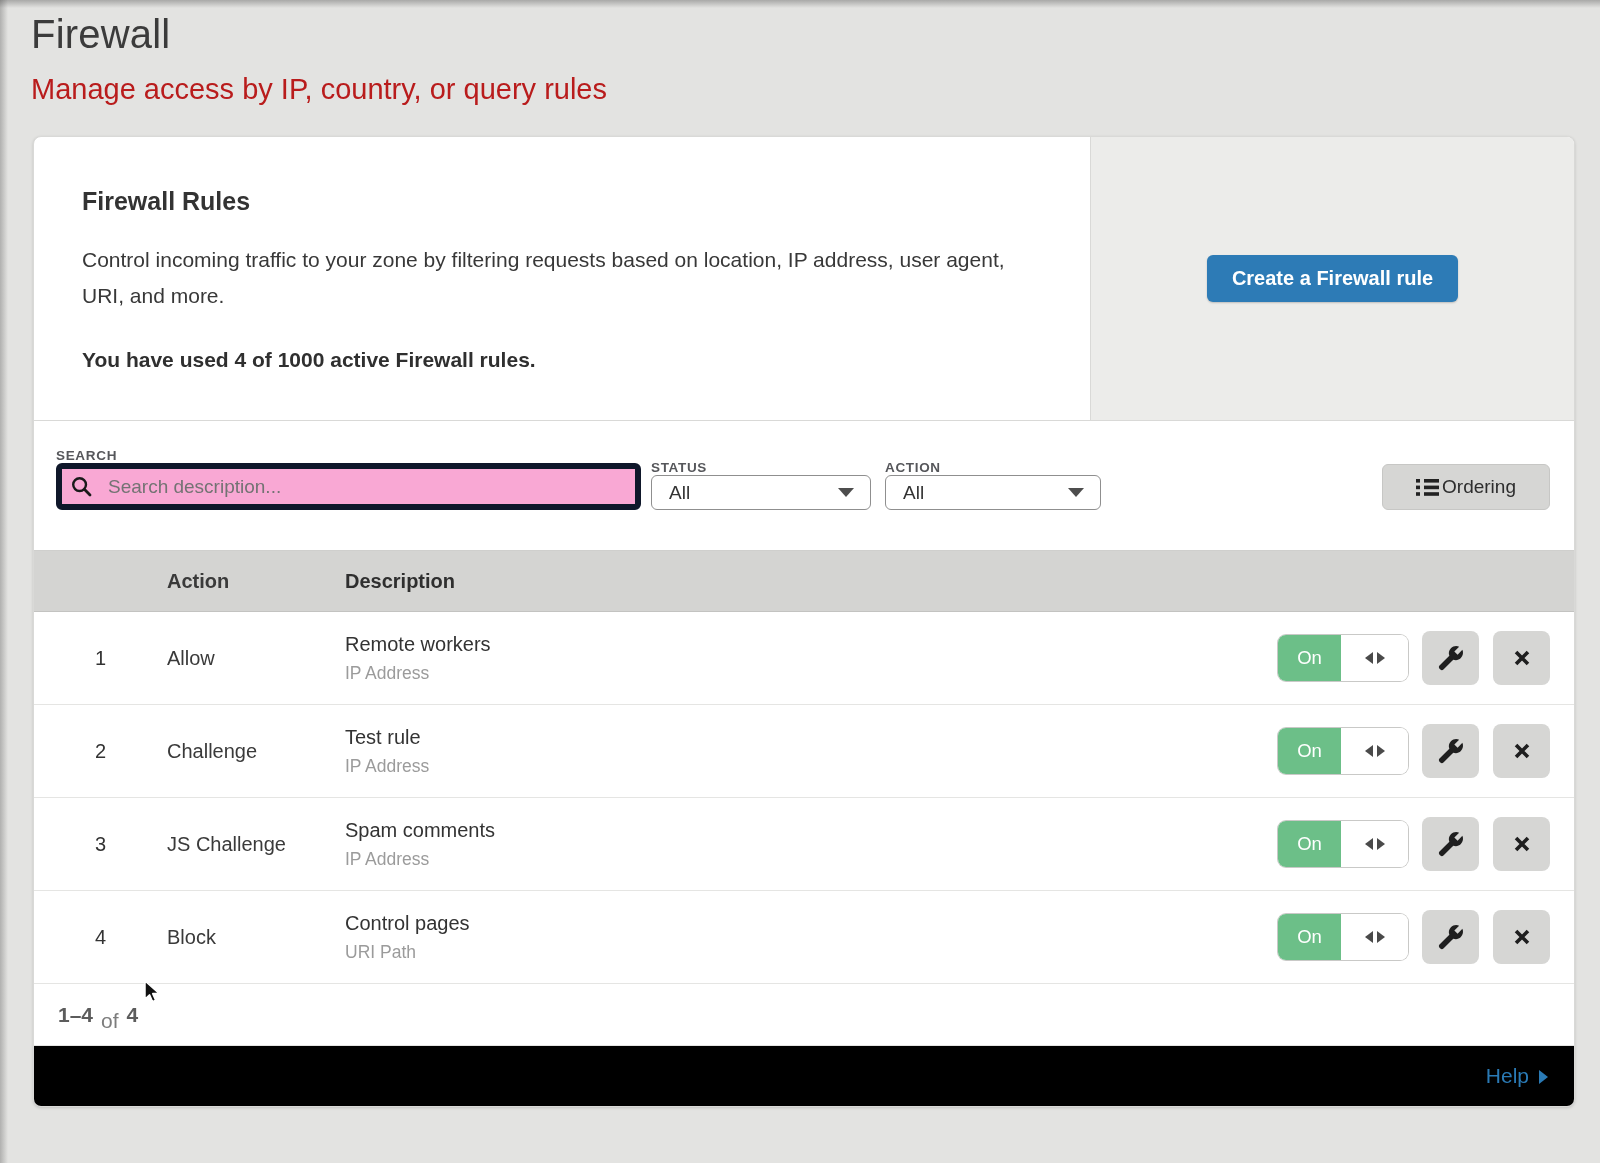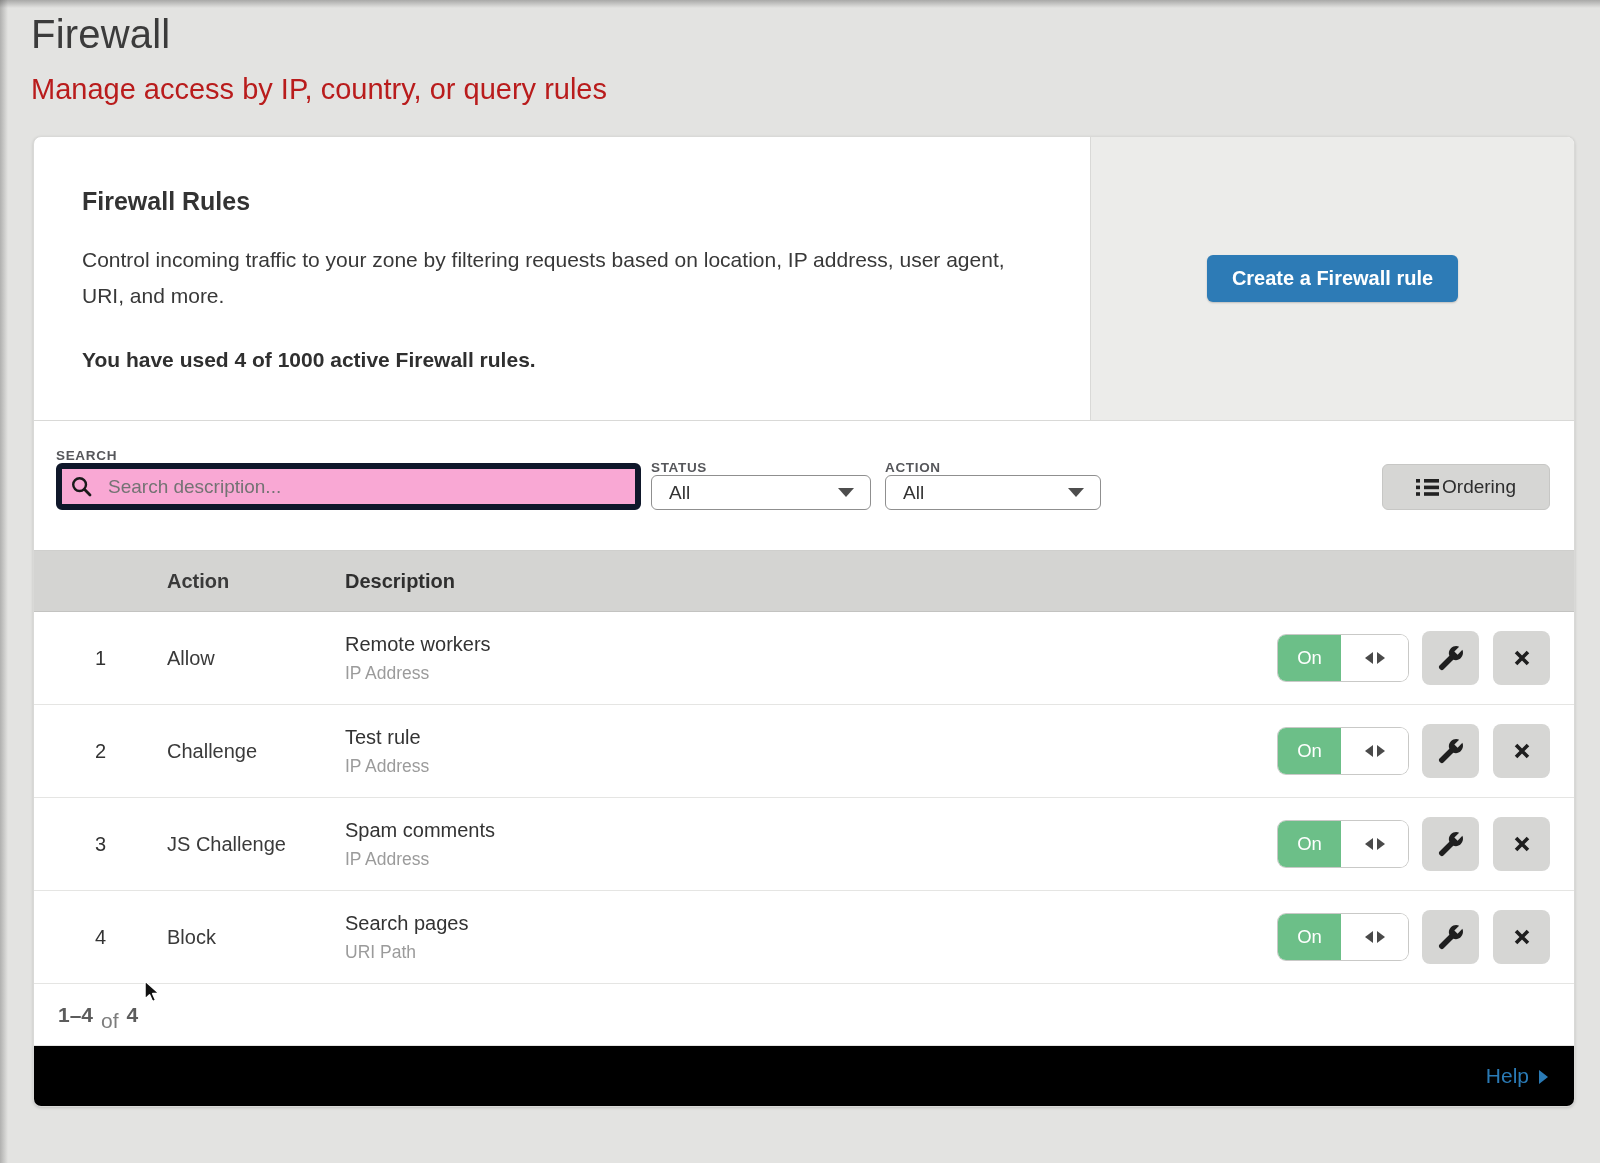--- a/index.html
+++ b/index.html
@@ -287,21 +287,21 @@
               <path d="M5.5 5.5 L18.5 18.5 M18.5 5.5 L5.5 18.5" stroke="#1f1f1f" stroke-width="4"></path>
             </svg>
         </button>
       </div>
     </div>
 
     <div class="rule-row">
       <div class="col-num">4</div>
       <div class="col-action">Block</div>
       <div class="col-desc">
-        <div class="desc-title">Search pages</div>
+        <div class="desc-title">Control pages</div>
         <div class="desc-sub">URI Path</div>
       </div>
       <div class="controls">
         <div class="toggle">
           <span class="toggle-on">On</span>
           <span class="toggle-handle">
               <span class="tri-left"></span>
               <span class="tri-right"></span>
             </span>
         </div>

